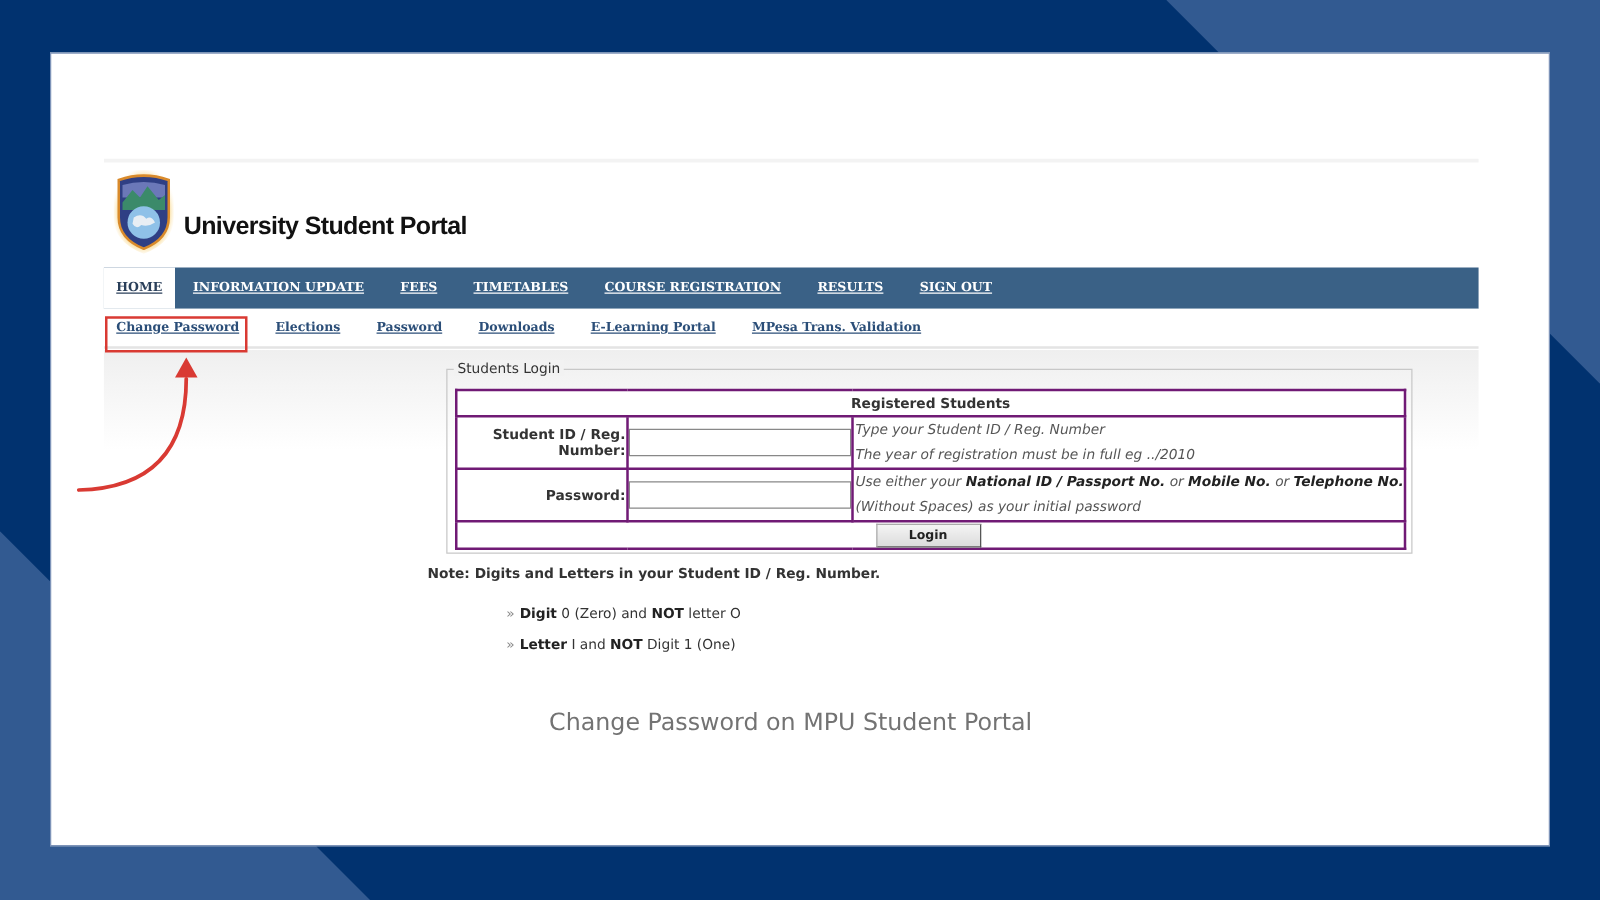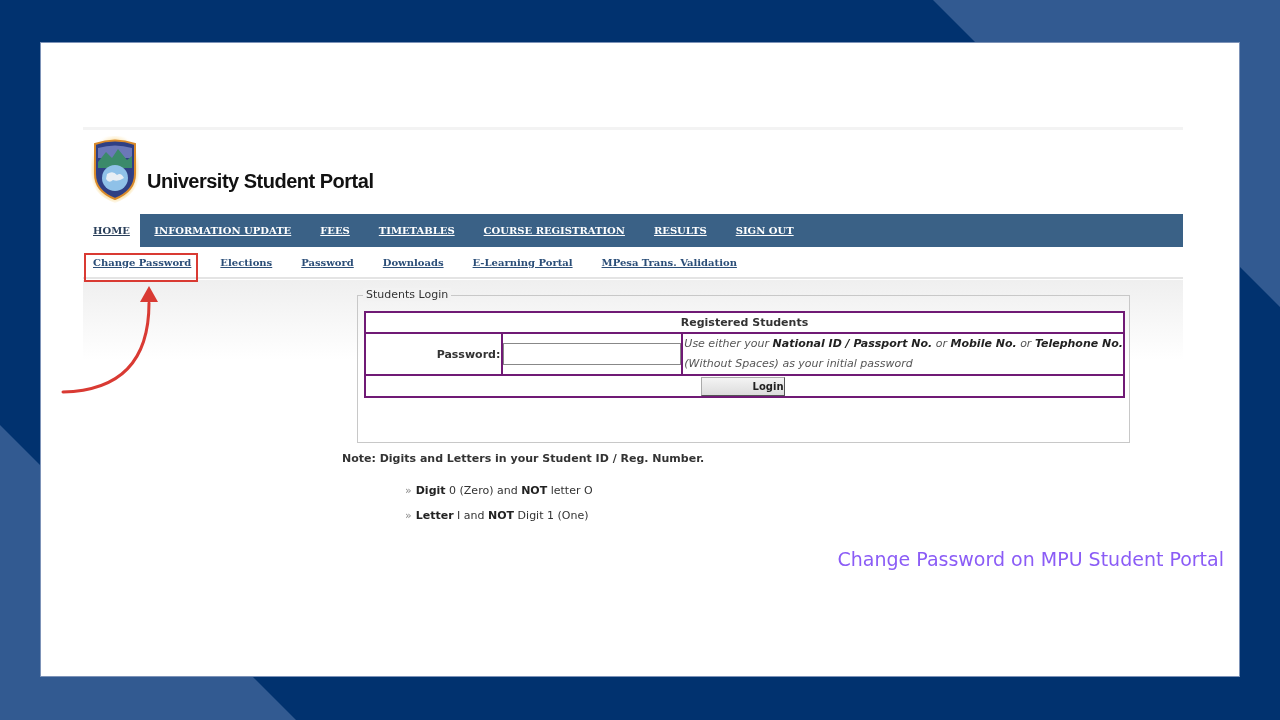--- a/index.html
+++ b/index.html
@@ -101,21 +101,21 @@
     display: block; width: 178px; height: 22px; border: 1px solid #888; background: #fff;
   }
   table.login td.hint { font-style: italic; color: #555; font-size: 11px; }
   table.login td.hint div { line-height: 20px; padding-left: 1px; white-space: nowrap; }
   table.login td.hint b { color: #222; }
   table.login td.foot { height: 22px; text-align: center; }
   .login-btn {
     display: inline-block; width: 84px; height: 19px; margin-left: 0;
     background: linear-gradient(#f4f4f4, #dcdcdc);
     border: 1px solid #aaa; border-right-color: #555; border-bottom-color: #555;
-    font-weight: bold; font-size: 10px; color: #222; line-height: 17px; text-align: right;
+    font-weight: bold; font-size: 10px; color: #222; line-height: 17px; text-align: center;
     font-family: "DejaVu Sans", sans-serif;
     position: relative; left: -2px;
   }
 
   .note {
     position: absolute; left: 259px; top: 327px;
     font-weight: bold; font-size: 11px; color: #333;
   }
   .bullets { position: absolute; left: 322px; top: 359px; font-size: 11px; color: #333; }
   .bullets .bullet { height: 25px; white-space: nowrap; }
@@ -127,22 +127,22 @@
   }
 
   
   .highlight-box {
     position: absolute; left: 43px; top: 210px; width: 114px; height: 29px;
     border: 2px solid #d93a33;
   }
   .arrow-svg { position: absolute; left: 0; top: 0; width: 1200px; height: 635px; pointer-events: none; }
 
   .caption {
-    position: absolute; left: 0; top: 505px; width: 1183px; text-align: right;
-    font-family: "DejaVu Sans", sans-serif; font-size: 19px; color: #8b5cf6;
+    position: absolute; left: 0; top: 524px; width: 1183px; text-align: center;
+    font-family: "DejaVu Sans", sans-serif; font-size: 19px; color: #737373;
   }
 </style>
 </head>
 <body>
 
 <div class="bg-shape bg-tr"></div>
 <div class="bg-shape bg-bl"></div>
 
 <div class="card">
 
@@ -188,20 +188,30 @@
     <div class="content-bg"></div>
 
     <div class="login-fieldset">
       <span class="login-legend">Students Login</span>
       <table class="login">
         <tbody>
             <tr>
           <td class="head" colspan="3">Registered Students</td>
         </tr>
         <tr>
+          <td class="label">Student ID / Reg. Number:</td>
+          <td class="field">
+                <input type="text" value="" style="">
+              </td>
+          <td class="hint">
+            <div>Type your Student ID / Reg. Number</div>
+            <div>The year of registration must be in full eg ../2010</div>
+          </td>
+        </tr>
+        <tr>
           <td class="label">Password:</td>
           <td class="field">
                 <input type="password" value="" style="">
               </td>
           <td class="hint">
             <div><span>Use either your </span><b>National ID / Passport No.</b><span> or </span><b>Mobile No.</b><span> or </span><b>Telephone No.</b></div>
             <div>(Without Spaces) as your initial password</div>
           </td>
         </tr>
         <tr>

